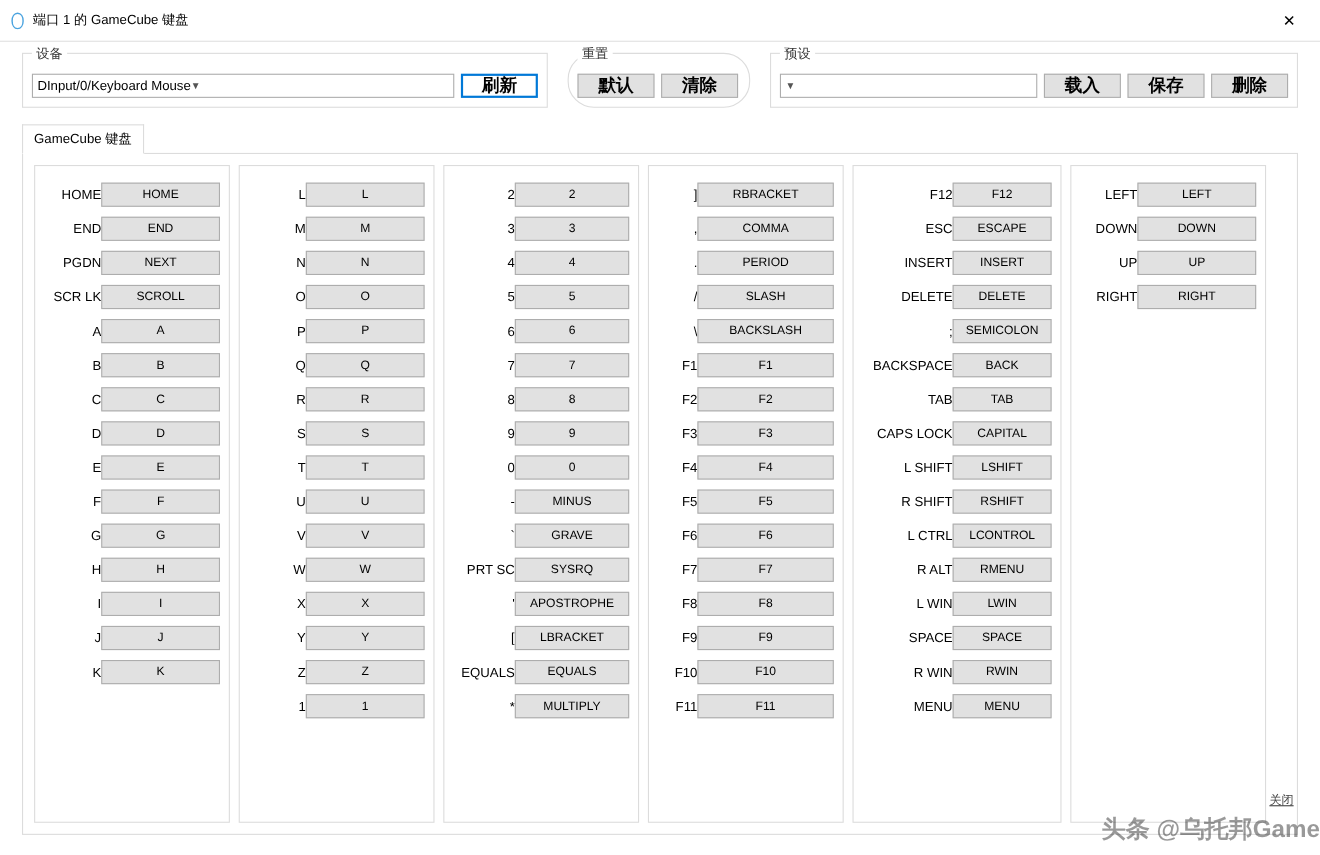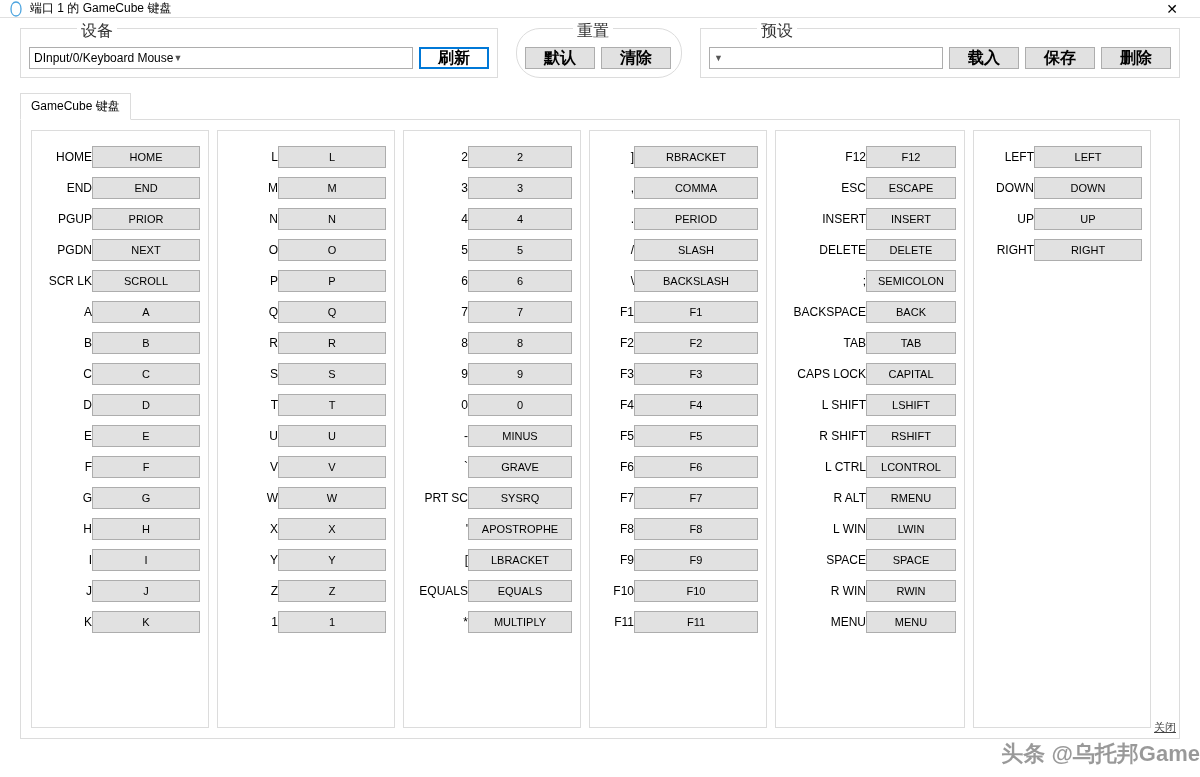--- a/index.html
+++ b/index.html
@@ -1,24 +1,24 @@
 <!DOCTYPE html>
 <html><head>
 <meta charset="utf-8">
 <style>
 * { box-sizing: border-box; margin: 0; padding: 0; font-family: "Microsoft YaHei", "Segoe UI", sans-serif; }
 body { background: #fff; width: 1200px; height: 777px; overflow: hidden; font-size: 12px; }
-.titlebar { height: 18px; display: flex; align-items: center; padding: 0 8px; border-bottom: 1px solid #e0e0e0; }
+.titlebar { height: 38px; display: flex; align-items: center; padding: 0 8px; border-bottom: 1px solid #e0e0e0; }
 .titlebar .icon { width: 16px; height: 16px; margin-right: 6px; display: flex; align-items: center; justify-content: center; }
 .titlebar .title { flex: 1; font-size: 12px; color: #000; }
 .titlebar .close { width: 40px; height: 28px; display: flex; align-items: center; justify-content: center; font-size: 14px; cursor: pointer; }
 
 .toprow { display: flex; padding: 10px 20px 14px 20px; gap: 18px; }
 .group { border: 1px solid #dcdcdc; padding: 18px 8px 8px 8px; position: relative; }
-.group .legend { position: absolute; top: -8px; left: 8px; background: #fff; padding: 0 4px; font-size: 16px; color: #333; margin-left: 48px; }
+.group .legend { position: absolute; top: -8px; left: 8px; background: #fff; padding: 0 4px; font-size: 12px; color: #333; }
 .group-device { flex: 0 0 478px; display: flex; gap: 6px; align-items: center; }
 .group-reset { flex: 0 0 166px; display: flex; gap: 6px; align-items: center; border-radius: 24px; }
 .group-preset { flex: 1; display: flex; gap: 6px; align-items: center; }
 
 select, .combo { height: 22px; border: 1px solid #adadad; background: #fff; font-size: 12px; padding: 0 4px; }
 .combo { flex: 1; display: flex; align-items: center; }
 .combo .arrow { font-size: 9px; color: #555; }
 .btn { height: 22px; border: 1px solid #adadad; background: #e1e1e1; font-size: 16px; cursor: pointer; display: flex; align-items: center; justify-content: center; font-weight: bold; }
 .btn.primary { border: 2px solid #0078d7; background: #fff; }
 .btn.w70 { width: 70px; }
@@ -90,24 +90,20 @@
       <div class="col col1">
         <div class="row">
           <div class="lbl">HOME</div>
           <div class="keybtn">HOME</div>
         </div>
         <div class="row">
           <div class="lbl">END</div>
           <div class="keybtn">END</div>
         </div>
         <div class="row">
-          <div class="lbl">PGUP</div>
-          <div class="keybtn">PRIOR</div>
-        </div>
-        <div class="row">
           <div class="lbl">PGDN</div>
           <div class="keybtn">NEXT</div>
         </div>
         <div class="row">
           <div class="lbl">SCR LK</div>
           <div class="keybtn">SCROLL</div>
         </div>
         <div class="row">
           <div class="lbl">A</div>
           <div class="keybtn">A</div>

